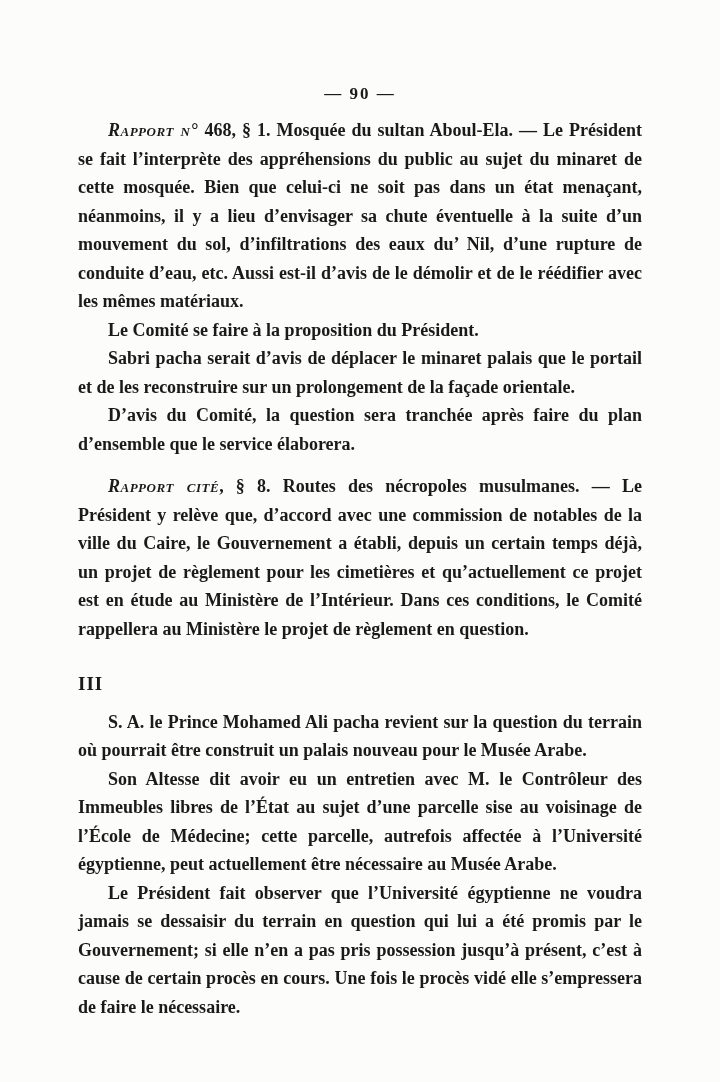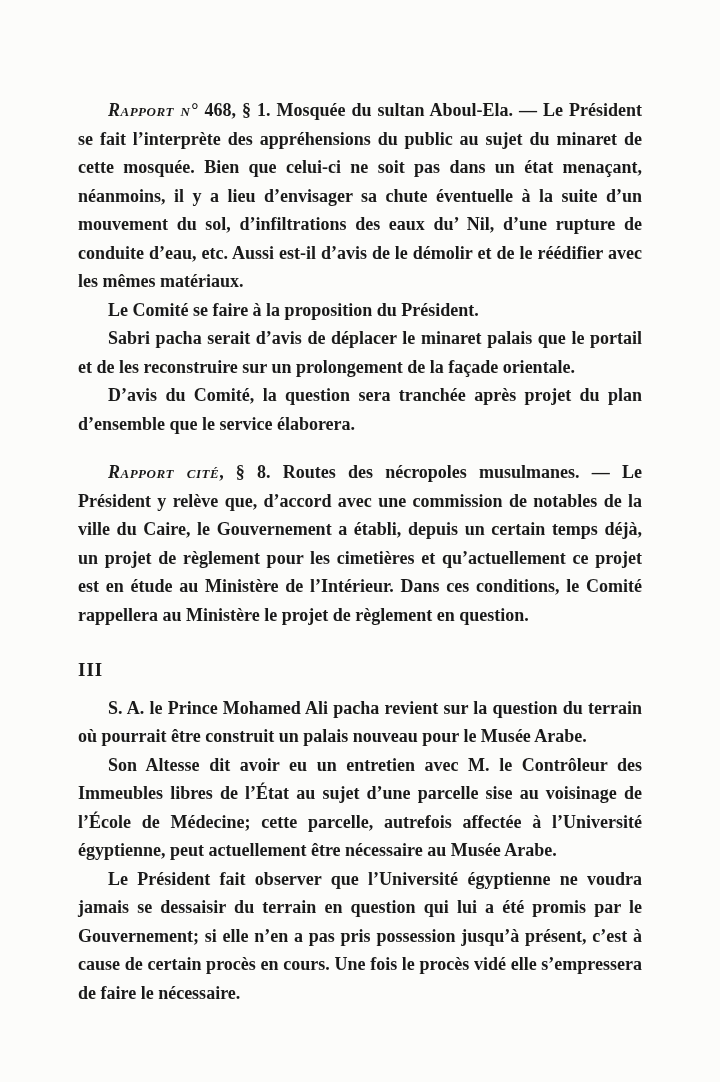--- a/index.html
+++ b/index.html
@@ -31,44 +31,45 @@
     margin: 12px auto 0;
     font-size: 18px;
     line-height: 28.5px;
     text-align: justify;
   }
   p.para {
     margin: 0;
     text-indent: 30px;
   }
   p.para.spaced {
-    margin-top: 20px;
+    margin-top: 14px;
   }
   .section-heading {
     text-align: left;
     font-size: 19px;
     letter-spacing: 1px;
     margin: 27px 0 9px 0;
   }
   .seg-smallcaps {
     font-variant: small-caps;
     letter-spacing: 0.5px;
     font-style: italic;
   }
   .seg-bolditalic {
   }
 </style>
 </head>
 <body>
 
 <div class="page" style="background: rgb(252, 252, 250); color: rgb(26, 26, 26);">
+  <div class="page-number">— 90 —</div>
   <div class="text-block">
       <p class="para"><span class="seg-smallcaps">Rapport n° </span><span class="seg-plain">468, § 1. </span><span class="seg-bolditalic">Mosquée du sultan Aboul-Ela.</span><span class="seg-plain"> — Le Président se fait l’interprète des appréhensions du public au sujet du minaret de cette mosquée. Bien que celui-ci ne soit pas dans un état menaçant, néanmoins, il y a lieu d’envisager sa chute éventuelle à la suite d’un mouvement du sol, d’infiltrations des eaux du’ Nil, d’une rupture de conduite d’eau, etc. Aussi est-il d’avis de le démolir et de le réédifier avec les mêmes matériaux.</span></p>
       <p class="para"><span class="seg-plain">Le Comité se faire à la proposition du Président.</span></p>
       <p class="para"><span class="seg-plain">Sabri pacha serait d’avis de déplacer le minaret palais que le portail et de les reconstruire sur un prolongement de la façade orientale.</span></p>
-      <p class="para"><span class="seg-plain">D’avis du Comité, la question sera tranchée après projet du plan d’ensemble que le service élaborera.</span></p>
+      <p class="para"><span class="seg-plain">D’avis du Comité, la question sera tranchée après faire du plan d’ensemble que le service élaborera.</span></p>
       <p class="para spaced"><span class="seg-smallcaps">Rapport cité</span><span class="seg-plain">, § 8. </span><span class="seg-bolditalic">Routes des nécropoles musulmanes.</span><span class="seg-plain"> — Le Président y relève que, d’accord avec une commission de notables de la ville du Caire, le Gouvernement a établi, depuis un certain temps déjà, un projet de règlement pour les cimetières et qu’actuellement ce projet est en étude au Ministère de l’Intérieur. Dans ces conditions, le Comité rappellera au Ministère le projet de règlement en question.</span></p>
       <div class="section-heading">III</div>
       <p class="para"><span class="seg-plain">S. A. le Prince Mohamed Ali pacha revient sur la question du terrain où pourrait être construit un palais nouveau pour le Musée Arabe.</span></p>
       <p class="para"><span class="seg-plain">Son Altesse dit avoir eu un entretien avec M. le Contrôleur des Immeubles libres de l’État au sujet d’une parcelle sise au voisinage de l’École de Médecine; cette parcelle, autrefois affectée à l’Université égyptienne, peut actuellement être nécessaire au Musée Arabe.</span></p>
       <p class="para"><span class="seg-plain">Le Président fait observer que l’Université égyptienne ne voudra jamais se dessaisir du terrain en question qui lui a été promis par le Gouvernement; si elle n’en a pas pris possession jusqu’à présent, c’est à cause de certain procès en cours. Une fois le procès vidé elle s’empressera de faire le nécessaire.</span></p>
     </div>
 </div>
 
 </body></html>

